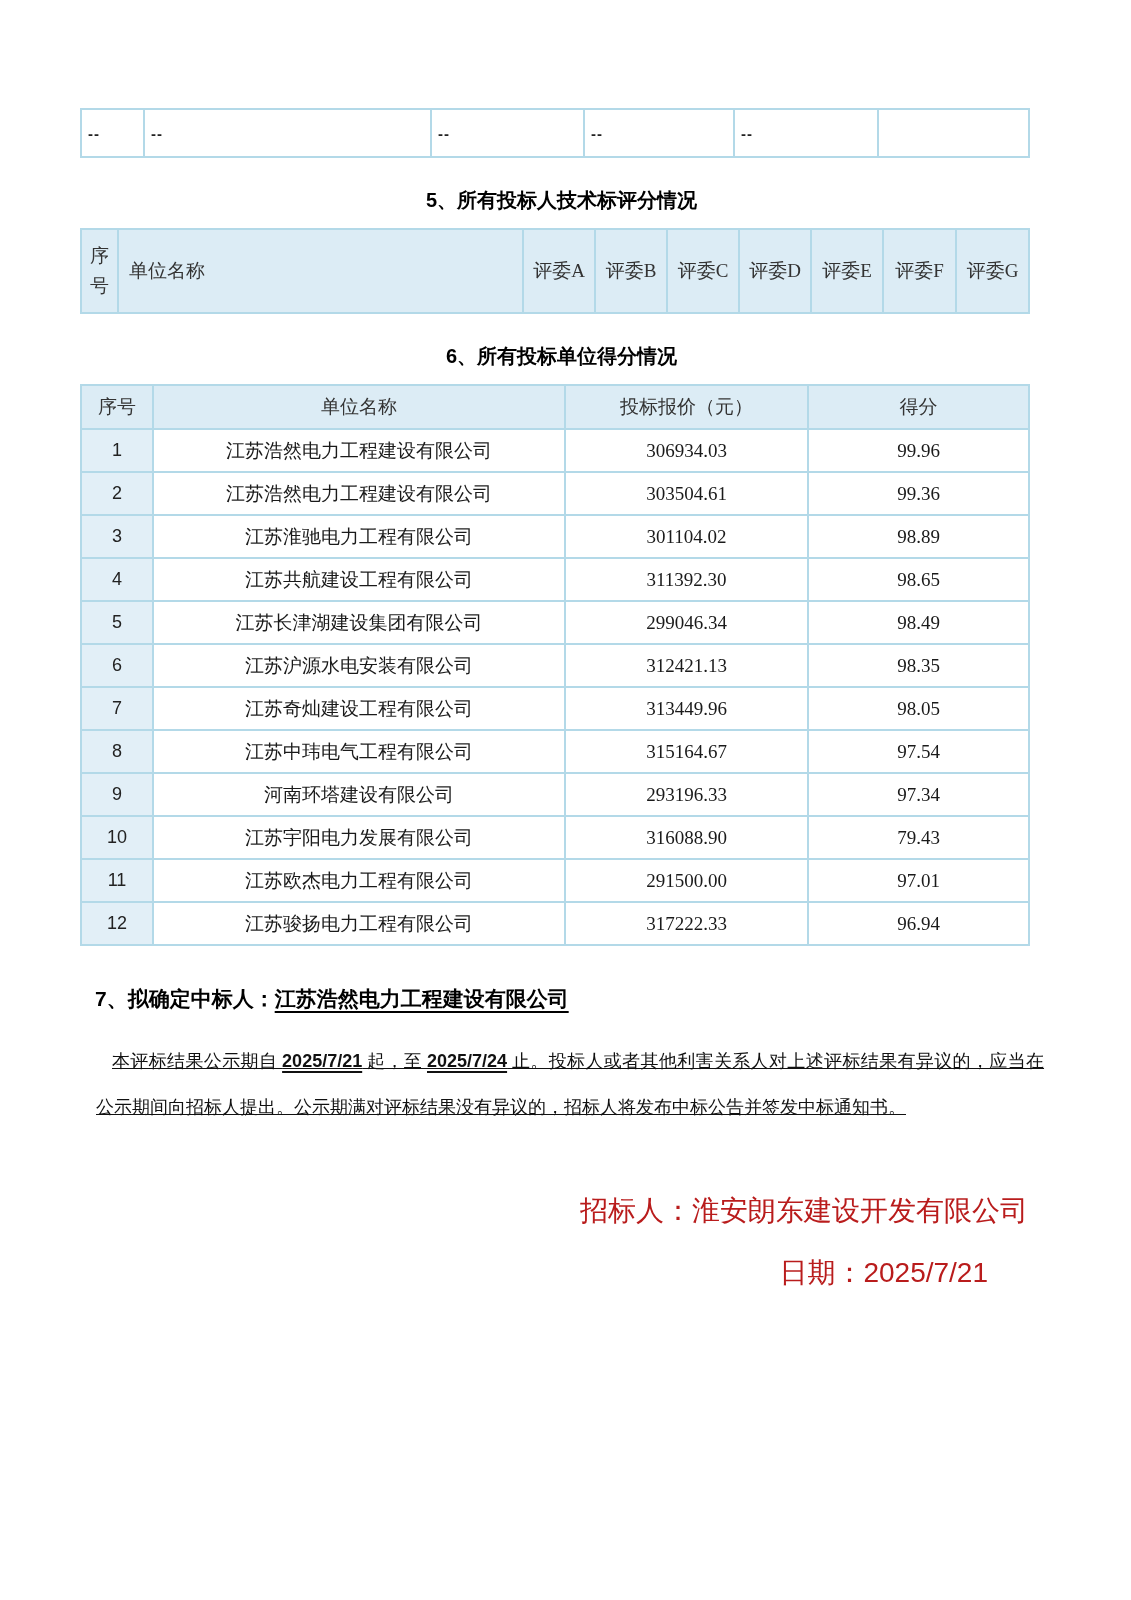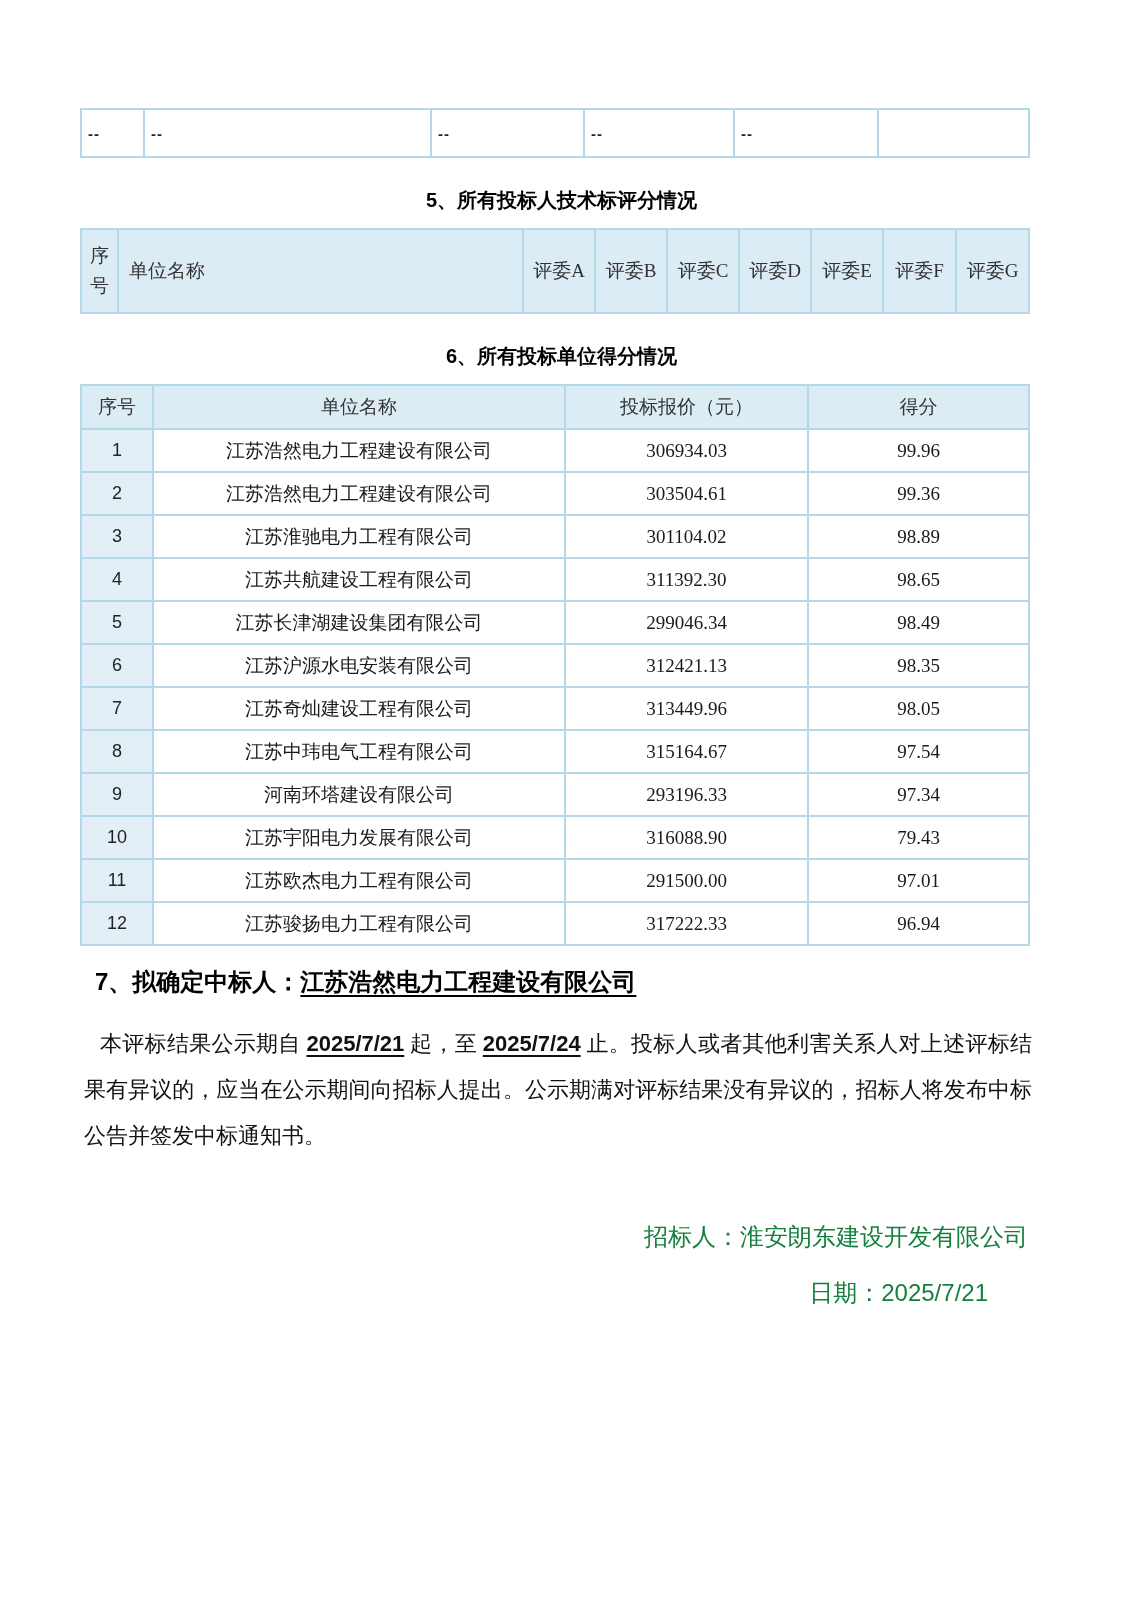--- a/index.html
+++ b/index.html
@@ -43,37 +43,37 @@
   .score-table td { height: 39px; background: #ffffff; text-align: center; font-size: 19px; }
   .score-table td.seq {
     background: #e2eff7; font-family: "Liberation Sans", sans-serif;
     font-size: 18px; color: #222;
   }
   .score-table td.name, .score-table td.price, .score-table td.score {
     font-family: "Liberation Serif", serif; color: #1a1a1a;
   }
 
   .winner-line {
-    margin: 23px 0 0 15px; font-family: "Liberation Sans", sans-serif;
-    font-weight: 700; font-size: 24px; color: #000; line-height: 26px;
+    margin: 40px 0 0 15px; font-family: "Liberation Sans", sans-serif;
+    font-weight: 700; font-size: 21px; color: #000; line-height: 26px;
   }
   .winner-line .winner {
     text-decoration: underline; text-underline-offset: 5px; text-decoration-thickness: 2px;
   }
 
   .notice {
-    width: 948px; margin: 26px 0 0 4px; font-size: 22px; color: #111;
-    line-height: 46px; text-align: justify; text-indent: 16px;
+    width: 948px; margin: 26px 0 0 16px; font-size: 18px; color: #111;
+    line-height: 46px; text-align: justify; text-indent: 16px; text-decoration: underline;
   }
   .date-em {
     font-family: "Liberation Sans", sans-serif; font-weight: 700;
     text-decoration: underline; text-underline-offset: 4px; text-decoration-thickness: 2px;
   }
 
-  .footer-line { width: 948px; text-align: right; font-size: 24px; color: #15803d; }
+  .footer-line { width: 948px; text-align: right; font-size: 28px; color: #b91c1c; }
   .footer-line.tenderer { margin-top: 62px; }
   .footer-line.dateline { margin-top: 24px; padding-right: 40px; box-sizing: border-box; }
   .footer-line .sans { font-family: "Liberation Sans", sans-serif; }
 </style>
 </head>
 <body>
 
 <div class="page">
   <div class="content">
 

